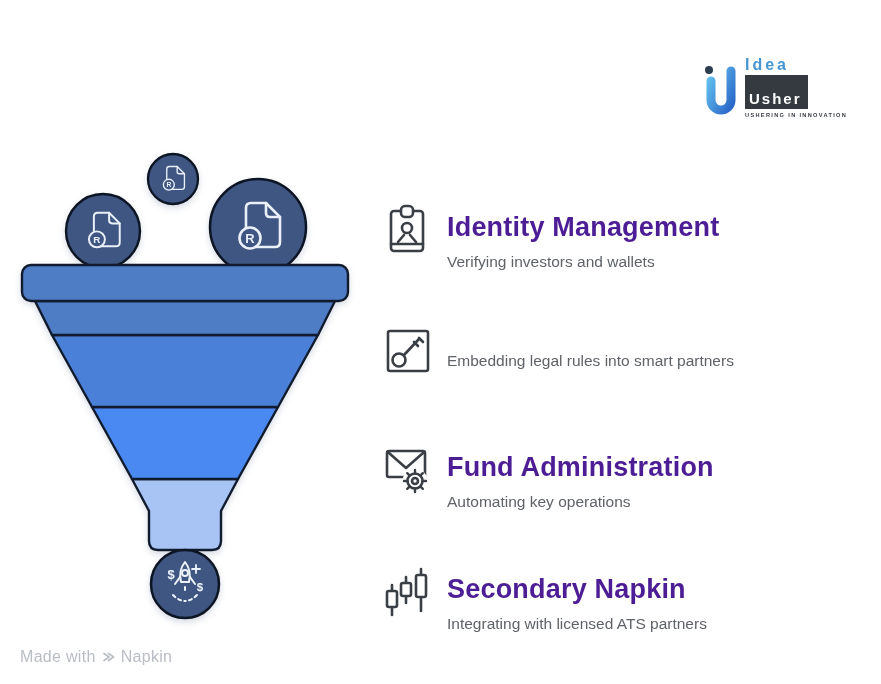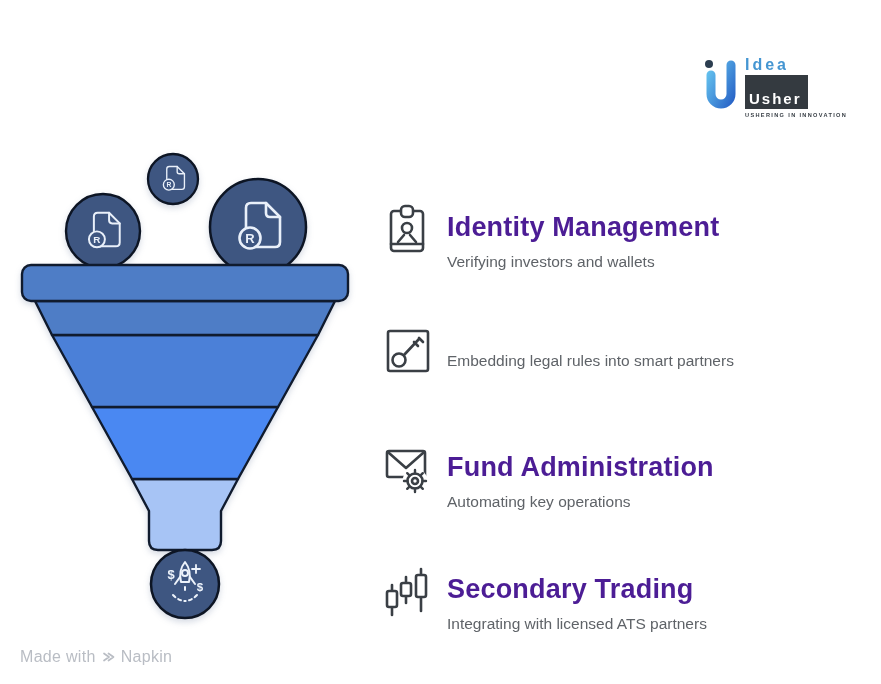--- a/index.html
+++ b/index.html
@@ -10,21 +10,21 @@
   #funnel-svg{position:absolute;left:10px;top:150px;filter:drop-shadow(0 3px 3px rgba(70,90,130,.22));}
 
   
   .item{position:absolute;left:384px;display:flex;gap:17px;}
   .item .icon-box{width:46px;flex:0 0 46px;}
   .item .txt{padding-top:13px;}
   .item .title{font-size:27px;font-weight:bold;color:#4c1d95;line-height:23px;letter-spacing:.2px;}
   .item .subtitle{font-size:15.5px;color:#5f6368;margin-top:14px;line-height:18px;}
 
   
-  .logo{position:absolute;top:56px;left:703px;display:flex;gap:6px;align-items:flex-start;}
+  .logo{position:absolute;top:56px;left:703px;display:flex;gap:6px;align-items:flex-end;}
   .logo .texts{display:flex;flex-direction:column;}
   .logo .idea{font-size:16px;font-weight:bold;color:#4596d2;letter-spacing:3px;line-height:17px;}
   .logo .usher-box{margin-top:2px;background:#343a40;color:#ffffff;font-size:15px;font-weight:bold;
                    letter-spacing:2px;padding:15px 6px 2px 4px;line-height:17px;align-self:flex-start;}
   .logo .tagline{margin-top:3px;font-size:5.6px;font-weight:bold;letter-spacing:1.35px;color:#363d44;white-space:nowrap;}
 
   
   .footer{position:absolute;left:20px;top:648px;display:flex;align-items:center;gap:6px;
           color:#b9bdc4;font-size:16px;letter-spacing:.3px;justify-content:space-between;}
 </style>
@@ -128,21 +128,21 @@
       <svg width="46" height="52" viewBox="0 0 46 52" fill="none" stroke="#3a3f45" stroke-width="2.6" stroke-linecap="round" stroke-linejoin="round">
         <path d="M8,20 L8,50"></path>
           <rect x="3" y="26" width="10" height="16" rx="2" fill="#ffffff"></rect>
         <path d="M22,12 L22,38"></path>
           <rect x="17" y="18" width="10" height="13" rx="2" fill="#ffffff"></rect>
         <path d="M37,4 L37,46"></path>
           <rect x="32" y="10" width="10" height="22" rx="2" fill="#ffffff"></rect>
       </svg>
     </div>
     <div class="txt">
-      <div class="title">Secondary Trading</div>
+      <div class="title">Secondary Napkin</div>
       <div class="subtitle">Integrating with licensed ATS partners</div>
     </div>
   </div>
 
   <div class="logo">
     <svg width="36" height="56" viewBox="0 0 36 56">
       <defs>
         <linearGradient id="ugrad" x1="0" y1="0" x2="1" y2="1">
           <stop offset="0" stop-color="#63c1ee"></stop>
           <stop offset="1" stop-color="#2a66c8"></stop>

